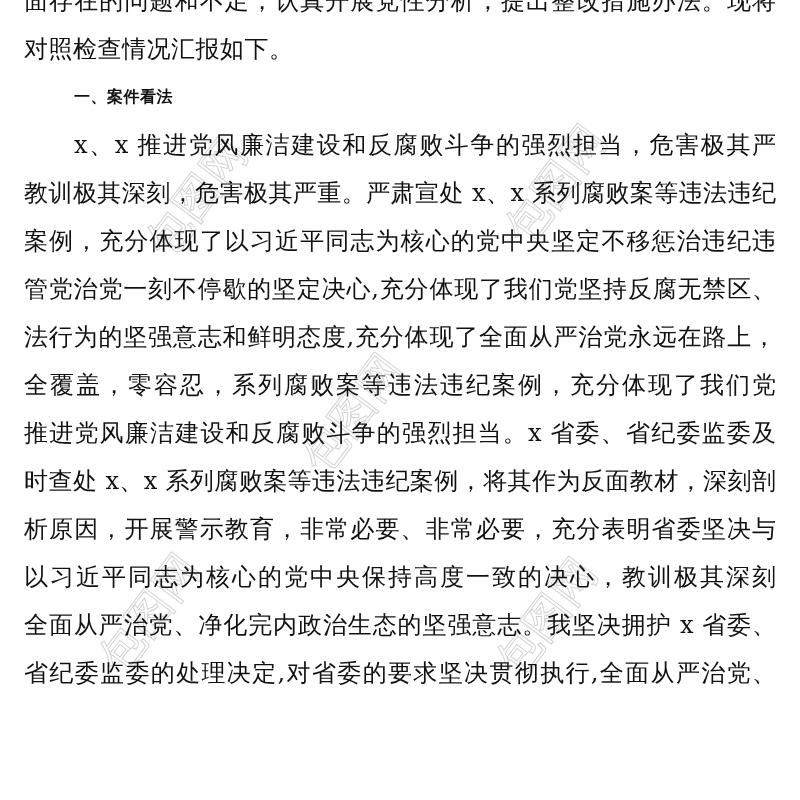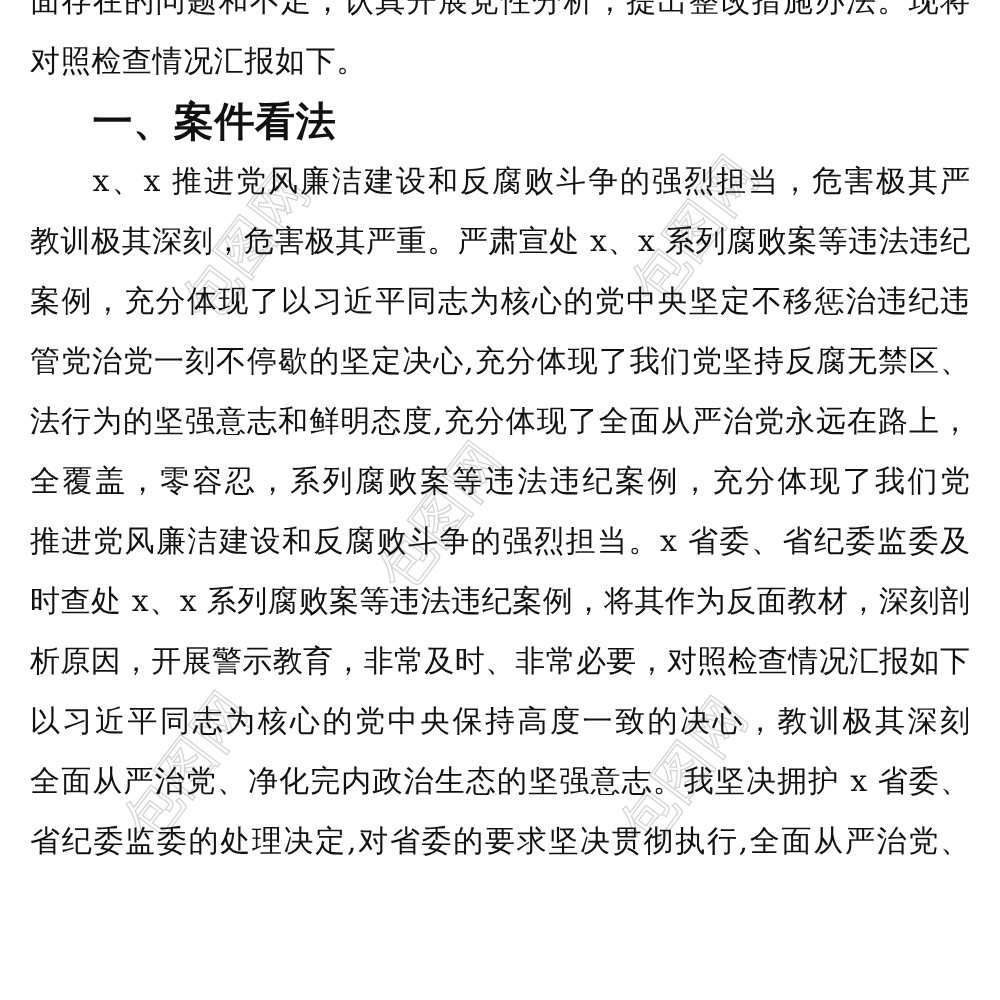--- a/index.html
+++ b/index.html
@@ -37,21 +37,21 @@
       color: #111111;
       text-align: justify;
       text-align-last: justify;
       overflow: hidden;
     }
     .line.left { text-align: center; text-align-last: left; letter-spacing: 0.5px; }
     .line.indent { padding-left: 50px; }
     .line.heading {
       font-family: "DejaVu Sans", sans-serif;
       font-weight: bold;
-      font-size: 32px;
+      font-size: 16px;
       letter-spacing: 0.5px;
     }
   </style>
 </head>
 <body>
 
 <div class="page">
 
   <div class="watermarks">
     <span class="wm" style="left:197px; top:197px;">包图网</span>
@@ -66,20 +66,20 @@
     <div class="line left">对照检查情况汇报如下。</div>
     <div class="line left heading indent">一、案件看法</div>
     <div class="line indent">x、x 推进党风廉洁建设和反腐败斗争的强烈担当，危害极其严重，</div>
     <div class="line">教训极其深刻，危害极其严重。严肃宣处 x、x 系列腐败案等违法违纪</div>
     <div class="line">案例，充分体现了以习近平同志为核心的党中央坚定不移惩治违纪违</div>
     <div class="line">管党治党一刻不停歇的坚定决心,充分体现了我们党坚持反腐无禁区、</div>
     <div class="line">法行为的坚强意志和鲜明态度,充分体现了全面从严治党永远在路上，</div>
     <div class="line">全覆盖，零容忍，系列腐败案等违法违纪案例，充分体现了我们党</div>
     <div class="line">推进党风廉洁建设和反腐败斗争的强烈担当。x 省委、省纪委监委及</div>
     <div class="line">时查处 x、x 系列腐败案等违法违纪案例，将其作为反面教材，深刻剖</div>
-    <div class="line">析原因，开展警示教育，非常及时、非常必要，对照检查情况汇报如下</div>
+    <div class="line">析原因，开展警示教育，非常必要、非常必要，充分表明省委坚决与</div>
     <div class="line">以习近平同志为核心的党中央保持高度一致的决心，教训极其深刻</div>
     <div class="line">全面从严治党、净化完内政治生态的坚强意志。我坚决拥护 x 省委、</div>
     <div class="line">省纪委监委的处理决定,对省委的要求坚决贯彻执行,全面从严治党、</div>
     <div class="line"></div>
   </div>
 
 </div>
 
 </body></html>

